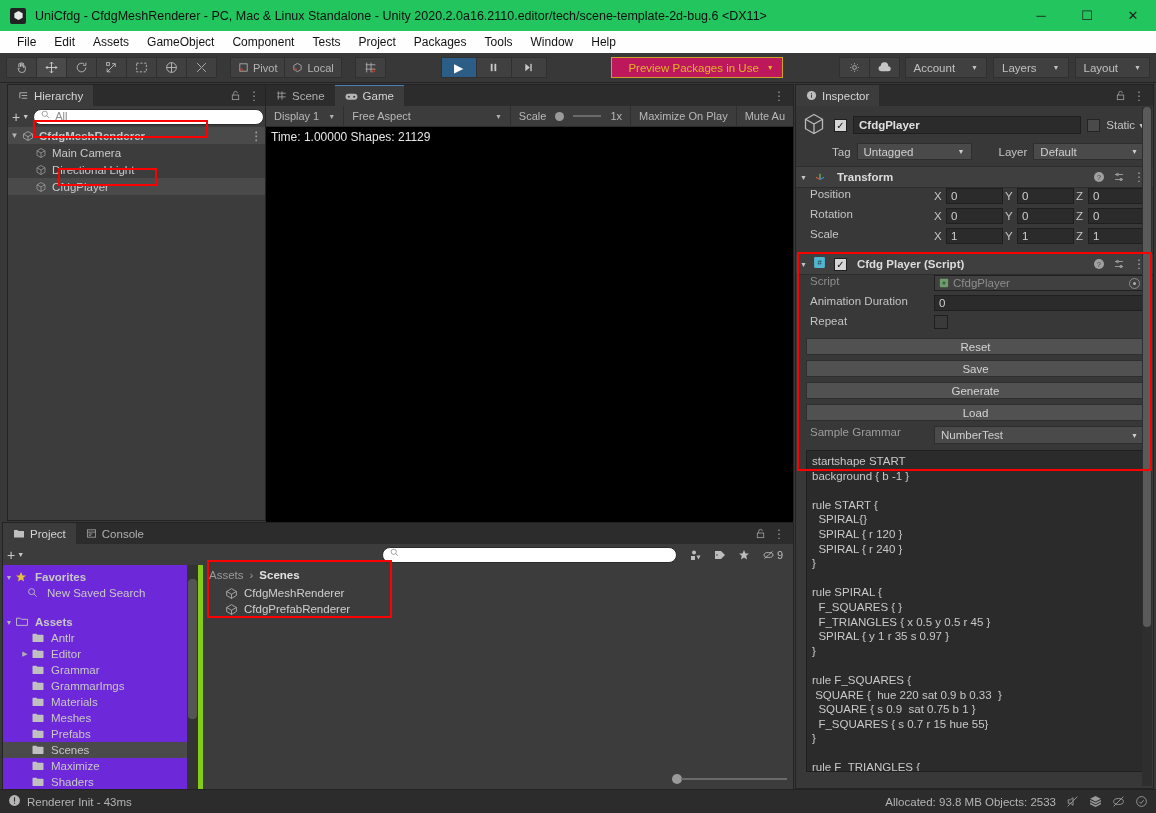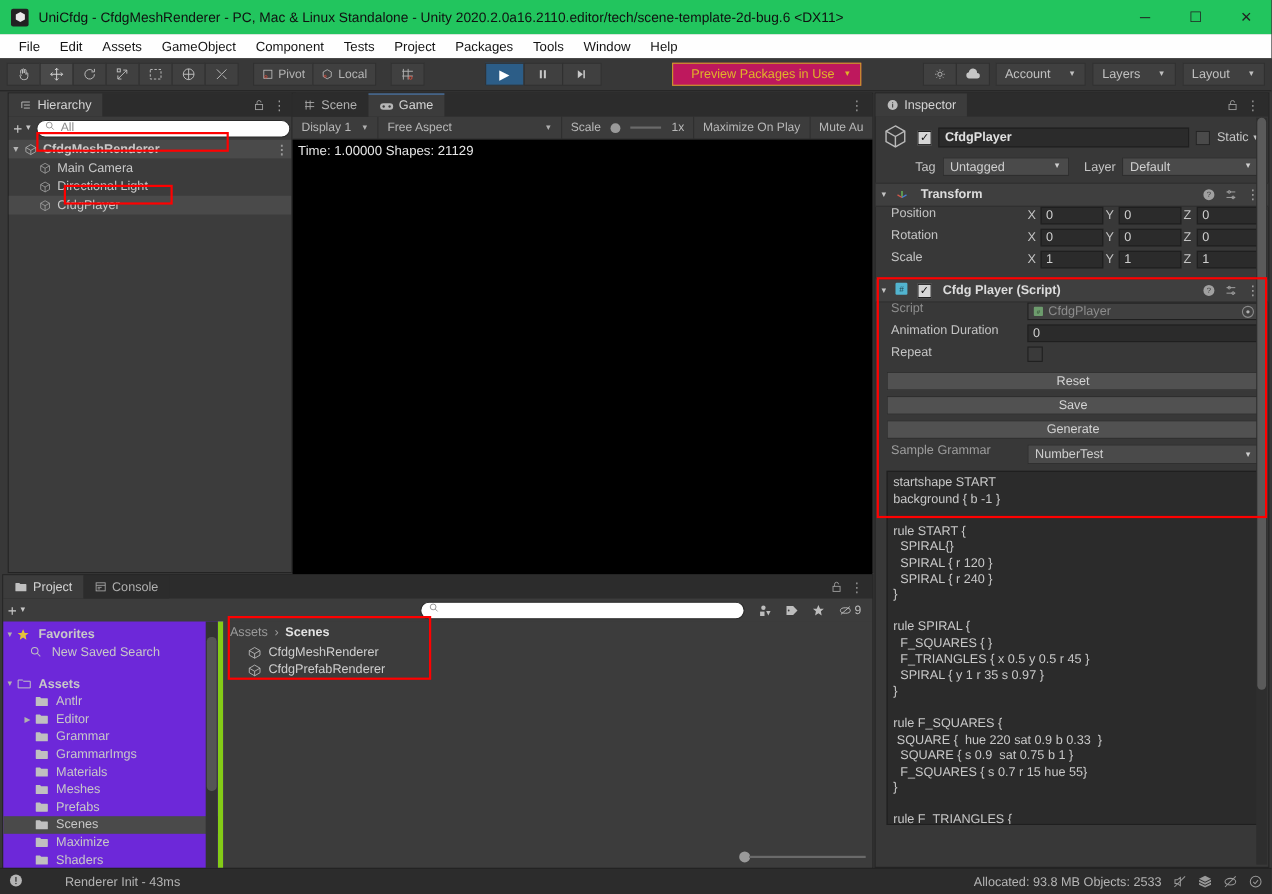--- a/index.html
+++ b/index.html
@@ -156,21 +156,21 @@
   .scene-icon { width: 13px; height: 13px; }
   .proj-scroll-v { position: absolute; right: 0; top: 0; bottom: 0; width: 11px; background: #333;}
   .proj-scroll-v .thumb { position: absolute; left: 1px; width: 9px; top: 14px; height: 140px; background: #555; border-radius:4px;}
   .proj-slider { position: absolute; right: 6px; bottom: 2px; width: 115px; height: 16px; display:flex; align-items:center;}
   .proj-slider .tr { flex:1; height: 2px; background: #6a6a6a;}
   .proj-slider .kn { width: 10px; height: 10px; border-radius: 50%; background: #9a9a9a; margin-right:-1px;}
 
   
   .statusbar { position: absolute; left: 0; bottom: 0; width: 1156px; height: 24px; background: #2c2c2c;
       display: flex; align-items: center; padding: 0 8px; font-size: 11.5px; color: #b4b4b4;
-      border-top: 1px solid #232323; gap: 32px;}
+      border-top: 1px solid #232323;}
   .status-right { margin-left: auto; display: flex; align-items: center; gap: 10px; }
 
   
   .redbox { position: absolute; border: 2px solid #ff0000; pointer-events: none; z-index: 50; }
 
   .tiny { font-size: 7px; }
 </style>
 </head>
 <body>
 
@@ -475,21 +475,21 @@
         <span class="tiny">▼</span>
       </span>
     </div>
 
     <div class="taglayer">
       <span>Tag</span>
       <span class="dd-field" style="width:115px">
         <span>Untagged</span>
         <span class="cap">▼</span>
       </span>
-      <span style="margin-left:8px">Layer</span>
+      <span style="margin-left:21px">Layer</span>
       <span class="dd-field" style="flex:1">
         <span>Default</span>
         <span class="cap">▼</span>
       </span>
     </div>
 
     <div class="comp-header">
       <span class="tiny">▼</span>
       <span>
         <svg width="14" height="14" viewBox="0 0 24 24" fill="none" stroke-width="2">
@@ -629,20 +629,23 @@
     </div>
 
     <div class="btn-row" style="padding-top:3px">
       <div class="ibtn">Reset</div>
     </div>
     <div class="btn-row" style="padding-top:4px">
       <div class="ibtn">Save</div>
     </div>
     <div class="btn-row" style="padding-top:4px">
       <div class="ibtn">Generate</div>
+    </div>
+    <div class="btn-row" style="padding-top:4px">
+      <div class="ibtn">Load</div>
     </div>
 
     <div class="prop-row" style="margin-top:4px">
       <span class="prop-label" style="color:#9d9d9d">Sample Grammar</span>
       <span class="dd-field" style="flex:1;height:18px">
         <span>NumberTest</span>
         <span class="cap">▼</span>
       </span>
     </div>
 

